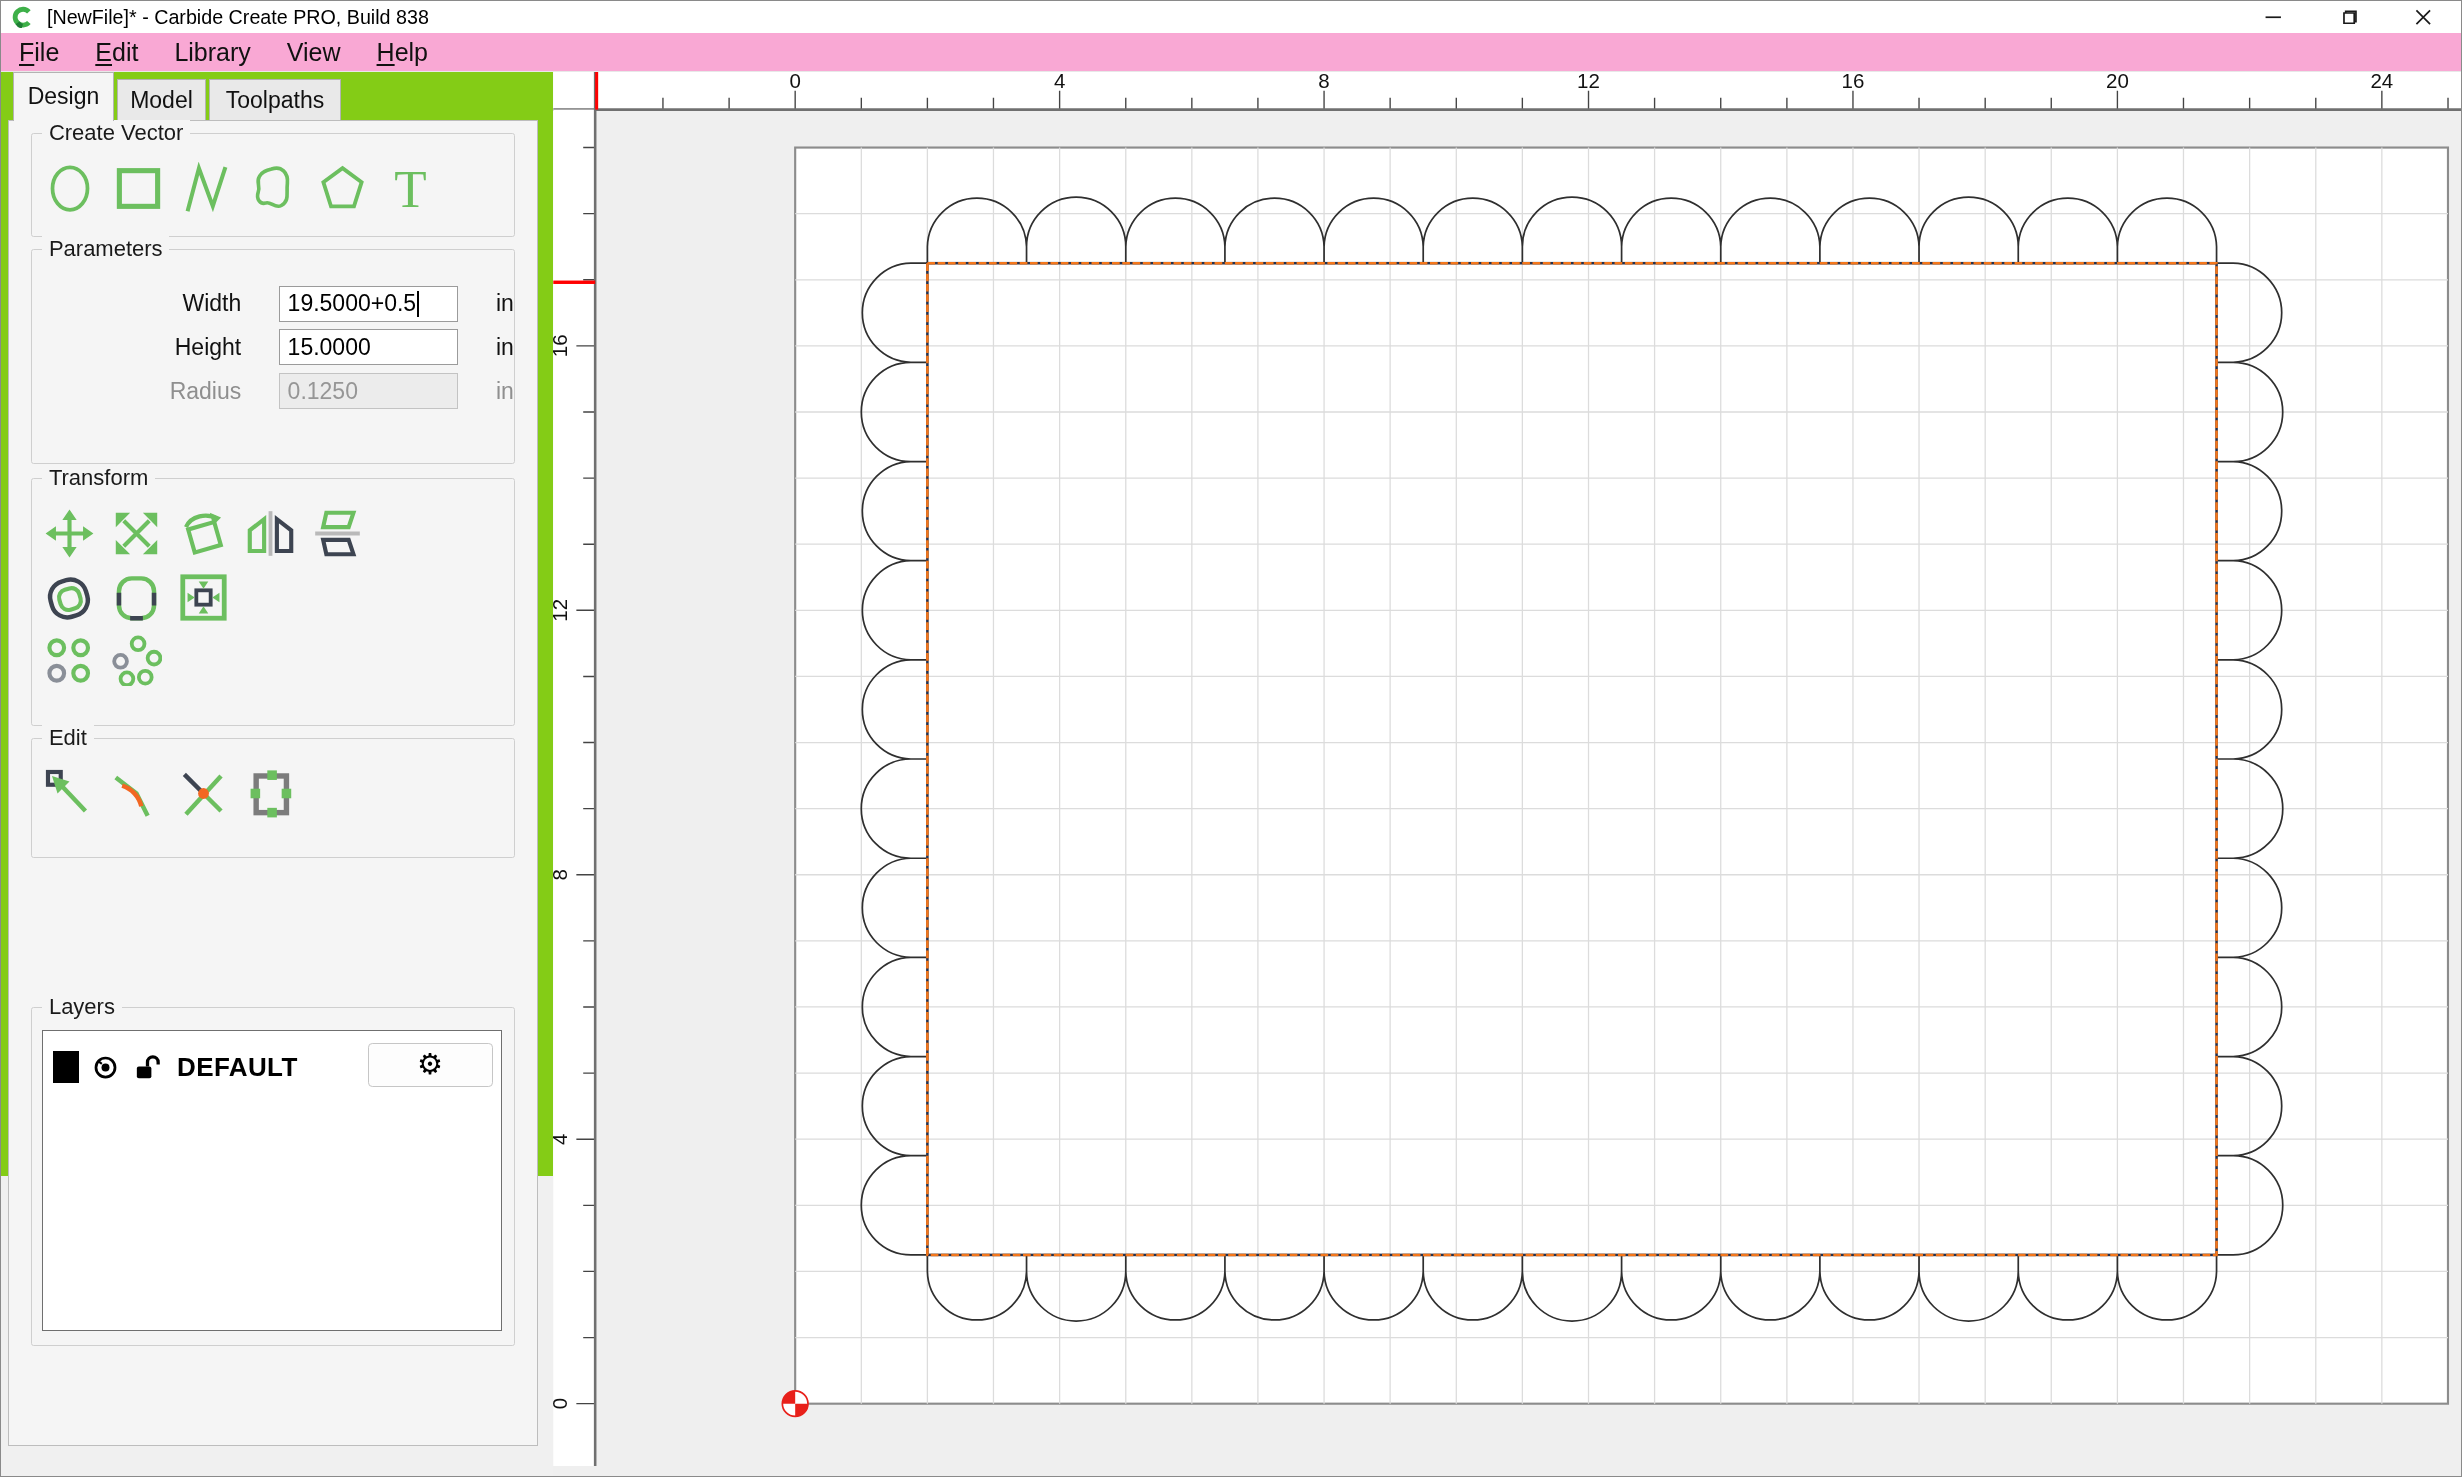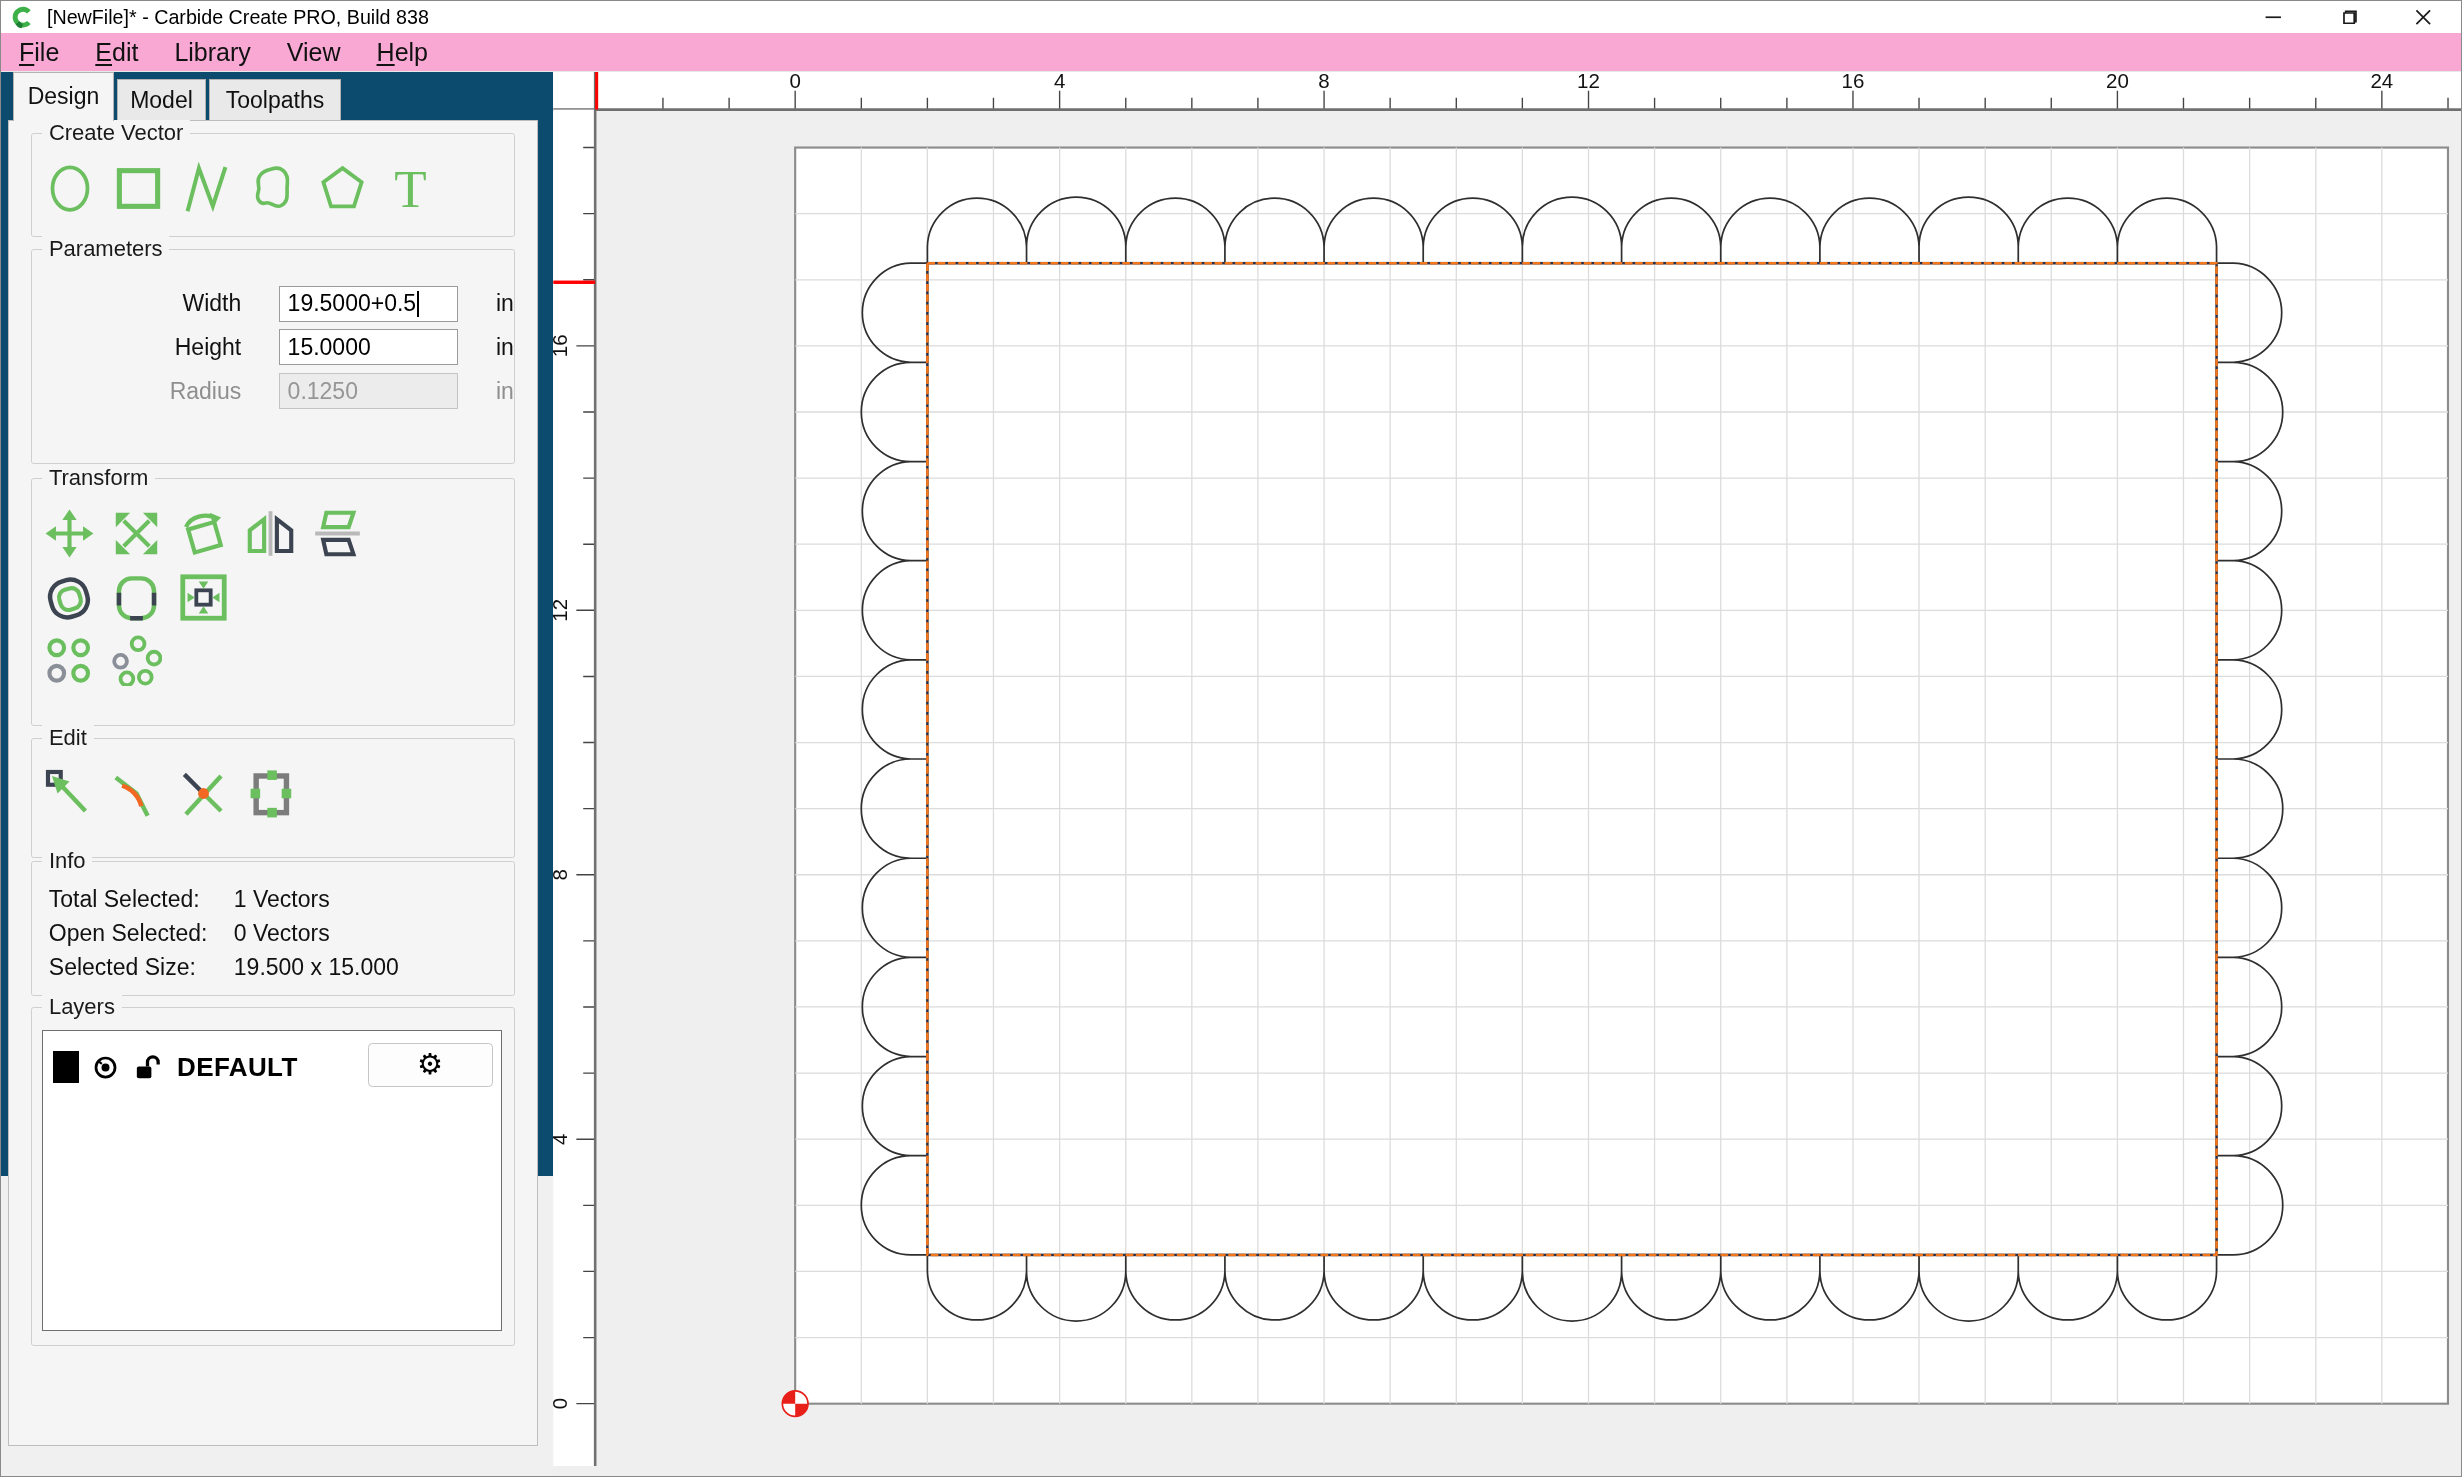--- a/index.html
+++ b/index.html
@@ -13,21 +13,21 @@
   .win-controls { position:absolute; right:0; top:0; height:32px; display:flex; }
   .win-btn { width:75px; height:32px; display:flex; align-items:center; justify-content:center; color:#1a1a1a; font-size:19px; }
   .win-btn svg { display:block; }
 
   
   .menubar { position:absolute; left:0; top:32px; width:100%; height:39px; background:#f9a8d4; display:flex; align-items:center; border-bottom:0.9px solid #e8e8e8; }
   .menu-item { font-size:25px; color:#111; padding:0 18px; }
   .menu-item u { text-decoration:underline; text-underline-offset:3.4px; }
 
   
-  .side-panel { position:absolute; left:0; top:71px; width:552px; height:1104px; background:#0c4a6e; }
+  .side-panel { position:absolute; left:0; top:71px; width:552px; height:1104px; background:#84cc16; }
   .tabbar { position:absolute; left:0; top:0; width:552px; height:49px; }
   .tab { position:absolute; bottom:0; font-size:23px; color:#111; text-align:center; border:0.9px solid #b3b3b3; background:#e9e9e9; height:42px; line-height:40px; }
   .tab.active { background:#f5f5f5; height:49px; line-height:47px; border-bottom:none; z-index:3; }
   .panel-frame { position:absolute; left:6.8px; top:48px; width:530px; height:1326px; background:#f5f5f5; border:0.9px solid #bdbdbd; }
 
   .group { position:absolute; left:22px; width:484px; border:1.7px solid #cfcfcf; border-radius:2.6px; }
   .group-title { position:absolute; top:-13.7px; left:10.3px; background:#f5f5f5; padding:0 6.8px; font-size:22px; color:#1a1a1a; }
   .icon-row { display:flex; align-items:center; gap:12px; padding-left:10.3px; }
   .tool { width:56px; height:56px; display:flex; align-items:center; justify-content:center; }
   .tool svg { display:block; }
@@ -292,35 +292,20 @@
               <rect x="7" y="5" width="19" height="23" fill="none" stroke="#7c7c7c" stroke-width="3.4"></rect>
               <rect x="14" y="1.5" width="6" height="6" fill="#6cbf5f"></rect>
               <rect x="14" y="25" width="6" height="6" fill="#6cbf5f"></rect>
               <rect x="3.5" y="13" width="6" height="6" fill="#6cbf5f"></rect>
               <rect x="23" y="13" width="6" height="6" fill="#6cbf5f"></rect>
             </svg>
           </div>
         </div>
       </div>
 
-      <div class="group g-info">
-        <span class="group-title">Info</span>
-        <div class="info-row first">
-          <span class="info-label">Total Selected:</span>
-          <span>1 Vectors</span>
-        </div>
-        <div class="info-row">
-          <span class="info-label">Open Selected:</span>
-          <span>0 Vectors</span>
-        </div>
-        <div class="info-row">
-          <span class="info-label">Selected Size:</span>
-          <span>19.500 x 15.000</span>
-        </div>
-      </div>
 
       <div class="group g-layers">
         <span class="group-title">Layers</span>
         <div class="layer-list">
           <div class="layer-row">
             <div class="layer-swatch"></div>
             <span class="layer-ico">
               <svg width="29" height="29" viewBox="0 0 32 32">
                 <circle cx="16" cy="16" r="10.5" fill="none" stroke="#000" stroke-width="3"></circle>
                 <circle cx="16" cy="16" r="4.4" fill="#000"></circle>

